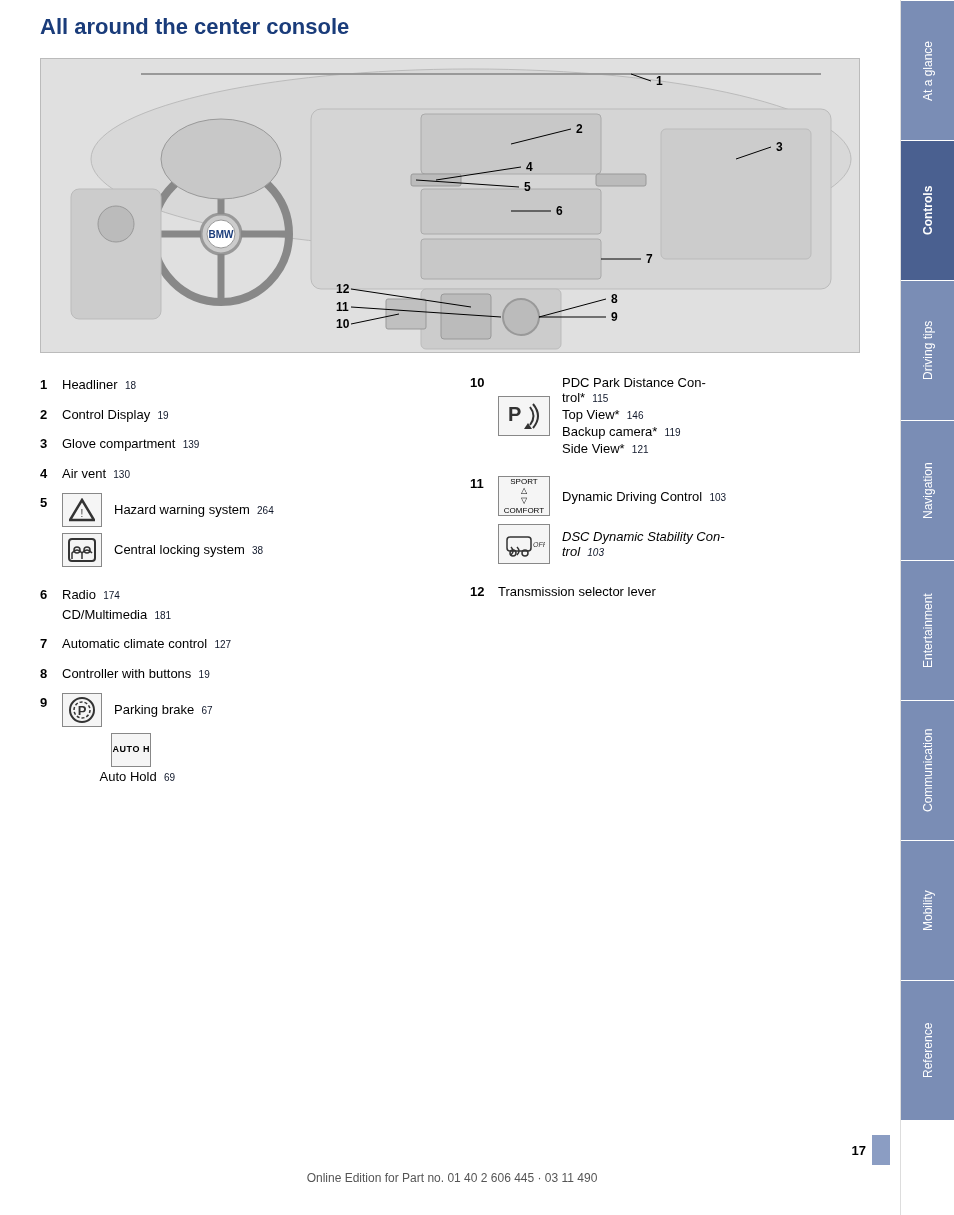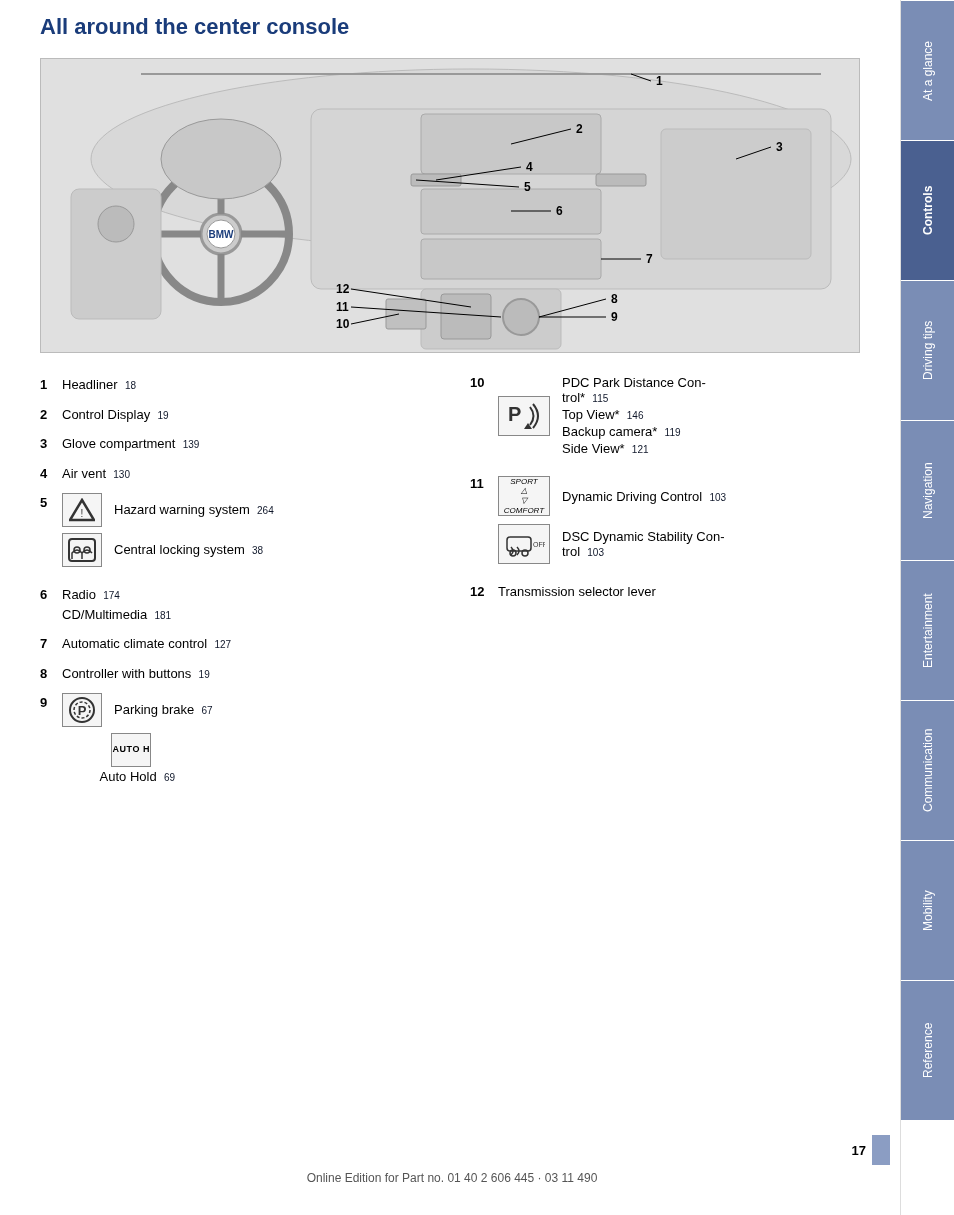--- a/index.html
+++ b/index.html
@@ -170,21 +170,20 @@
     .right-text-block {
       display: flex;
       flex-direction: column;
       justify-content: center;
     }
 
     .sport-icon {
       font-size: 8px;
       text-align: center;
       line-height: 1.2;
-      font-style: italic;
     }
 
     .autoh-box {
       font-size: 9px;
       font-weight: bold;
       letter-spacing: 0.5px;
     }
 
     
     .diagram-container {
@@ -422,21 +421,21 @@
               <div class="right-icon-col">
                 <div class="right-icon-box">
                   <div class="sport-icon">
                     SPORT<br>△<br>▽<br>COMFORT
                   </div>
                 </div>
                 <div class="right-text-block">
                   <div>Dynamic Driving Control &nbsp;<span class="item-link">103</span></div>
                 </div>
               </div>
-              <div class="right-icon-col" style="margin-top:8px;">
+              <div class="right-icon-col" style="margin-top:8px;font-style:italic;">
                 <div class="right-icon-box">
 
                   <svg width="42" height="34" viewBox="0 0 42 34">
 
                     <rect x="4" y="10" width="24" height="14" rx="3" fill="none" stroke="#333" stroke-width="1.5"></rect>
                     <circle cx="10" cy="26" r="3" fill="none" stroke="#333" stroke-width="1.5"></circle>
                     <circle cx="22" cy="26" r="3" fill="none" stroke="#333" stroke-width="1.5"></circle>
 
                     <path d="M8,20 Q12,24 8,28" fill="none" stroke="#333" stroke-width="1.5"></path>
                     <path d="M14,20 Q18,24 14,28" fill="none" stroke="#333" stroke-width="1.5"></path>

